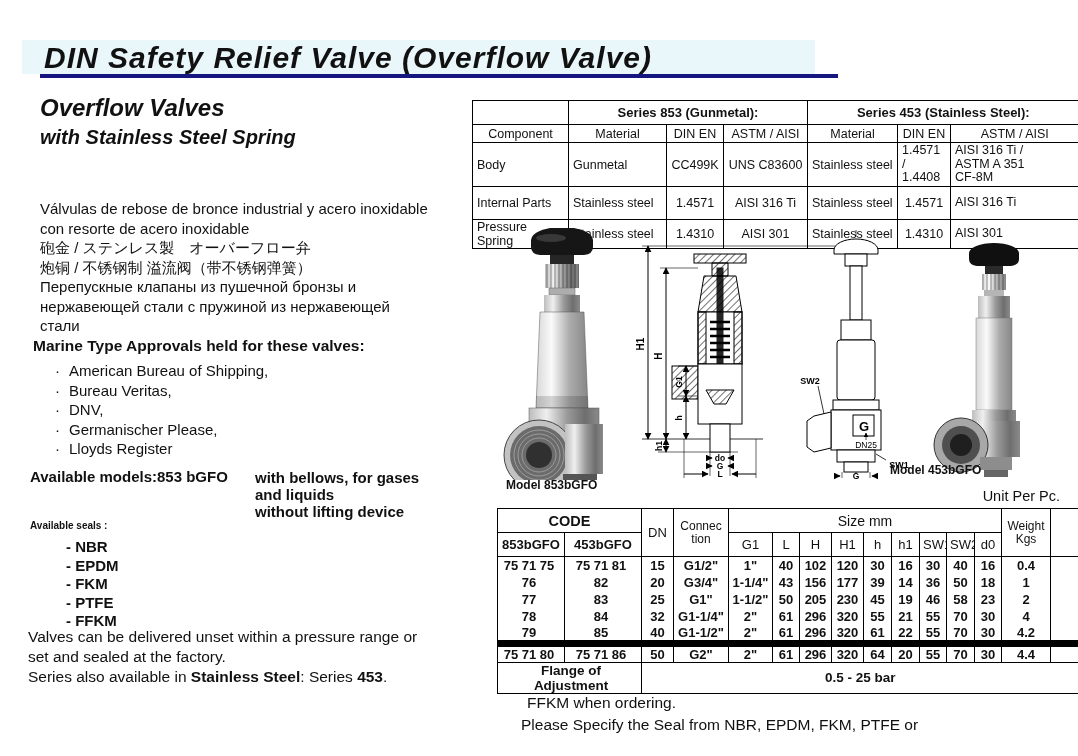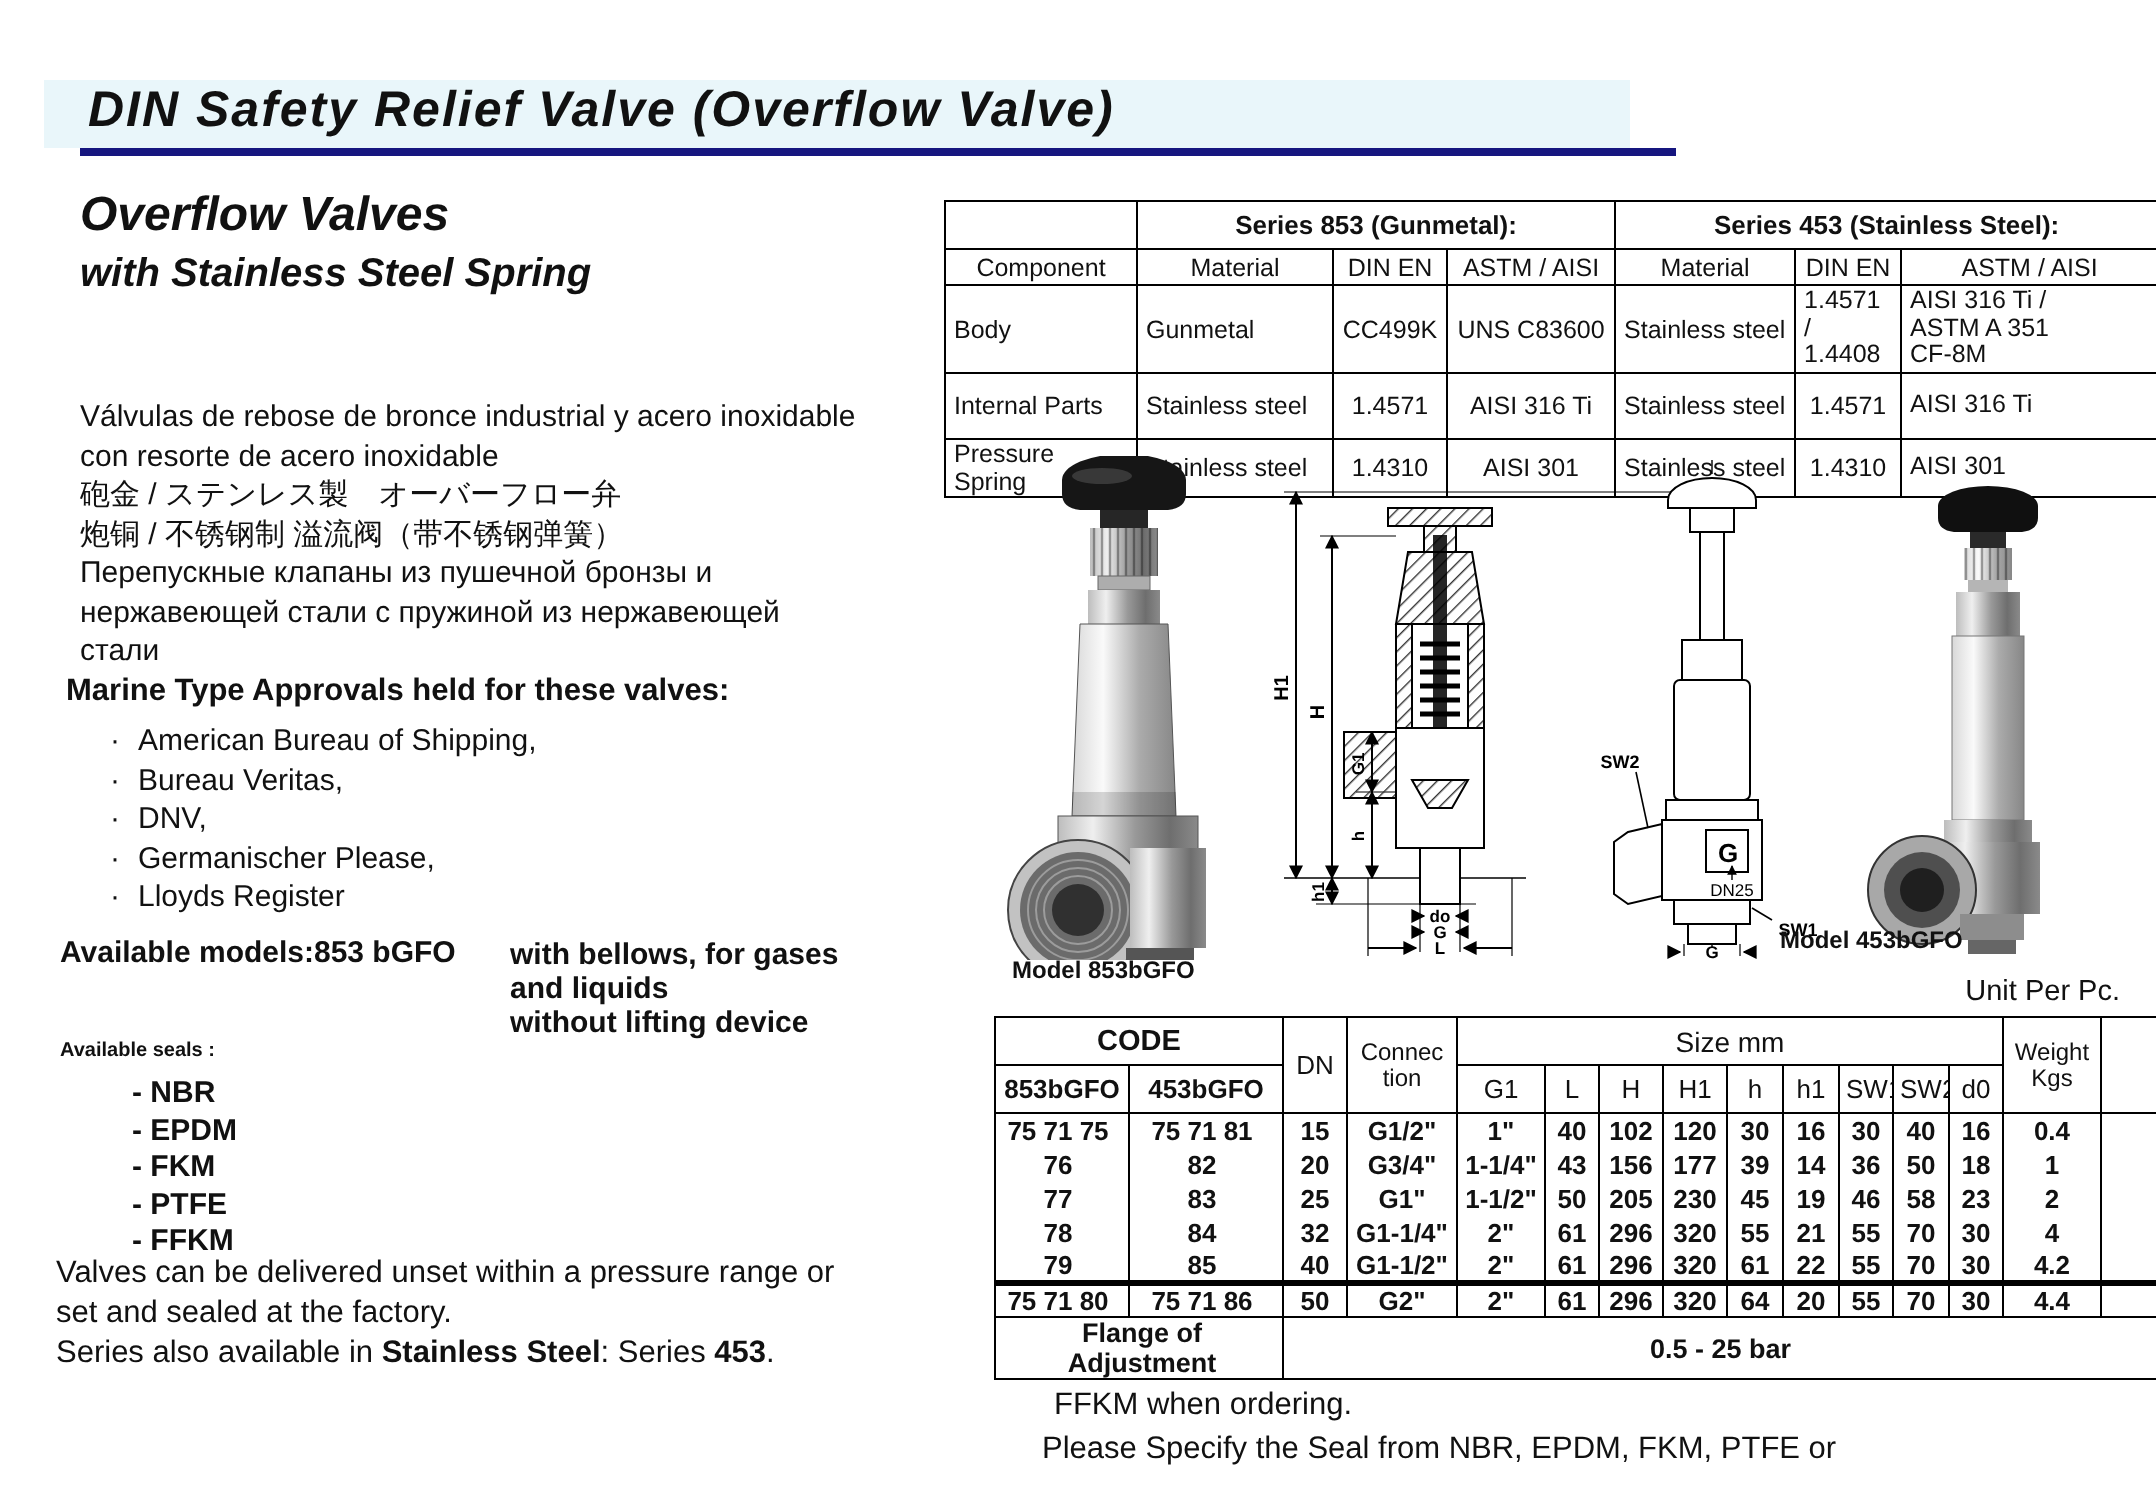--- a/index.html
+++ b/index.html
@@ -1,21 +1,21 @@
 <!DOCTYPE html>
 <html><head>
 <meta charset="utf-8">
 <style>
   html,body{margin:0;padding:0;background:#fff;}
   .page{position:relative;width:1078px;height:756px;background:#ffffff;
         font-family:"Liberation Sans",sans-serif;color:#111;overflow:hidden;}
   .abs{position:absolute;}
   
   .band{left:22px;top:40px;width:793px;height:34px;background:#e9f6fa;}
-  .title{left:44px;top:41px;font-size:25px;font-weight:bold;font-style:italic;letter-spacing:1px;white-space:nowrap;}
+  .title{left:44px;top:41px;font-size:30px;font-weight:bold;font-style:italic;letter-spacing:1px;white-space:nowrap;}
   .rule{left:40px;top:74px;width:798px;height:4px;background:#16167f;}
   
   .h1{left:40px;top:94px;font-size:24px;font-weight:bold;font-style:italic;}
   .h2{left:40px;top:124px;font-size:20px;font-weight:bold;font-style:italic;line-height:26px;}
   .trans{left:40px;top:199px;font-size:15px;line-height:19.5px;}
   .apptitle{left:33px;top:337px;font-size:15.5px;font-weight:bold;}
   .applist{left:55px;top:361px;font-size:15px;line-height:19.5px;}
   .applist .b{display:flex;}
   .applist .dot{width:14px;}
   .modelrow{left:30px;top:468px;font-size:15px;font-weight:bold;}
@@ -32,21 +32,21 @@
   .mat td.lft,.mat th.lft{text-align:left;}
   .mat .nr{border-right:none;}
   .mat .pre{white-space:pre-line;line-height:13.5px;text-align:left;}
   
   .size{position:absolute;left:497px;top:508px;border-collapse:collapse;table-layout:fixed;width:581px;font-size:13px;}
   .size th,.size td{border:1px solid #000;padding:0 3px;text-align:center;vertical-align:middle;font-weight:normal;overflow:hidden;}
   .size .code-h{font-weight:bold;font-size:14.5px;}
   .size .sub{font-weight:bold;font-size:13px;}
   .size .pre{white-space:pre-line;line-height:12.5px;font-size:12px;}
   .size tr.open td{border-top:none;border-bottom:none;}
-  .size tr.last td{border-top:3px solid #000000;}
+  .size tr.last td{border-top:7px solid #000000;}
   .size td.code{font-weight:bold;text-align:center;padding-right:7px;}
   .size td.num{font-weight:600;}
   .size .sp{border-right:none;}
   .size td.flab{font-weight:bold;font-size:13.5px;text-align:center;padding-left:6px;}
   .size td.fval{font-weight:600;font-size:13.5px;border-right:none;}
   
   .mlabel{font-size:12px;font-weight:bold;}
   .unit{font-size:14.5px;}
   .footer{font-size:15.5px;line-height:21.5px;}
   svg text{font-family:"Liberation Sans",sans-serif;}

